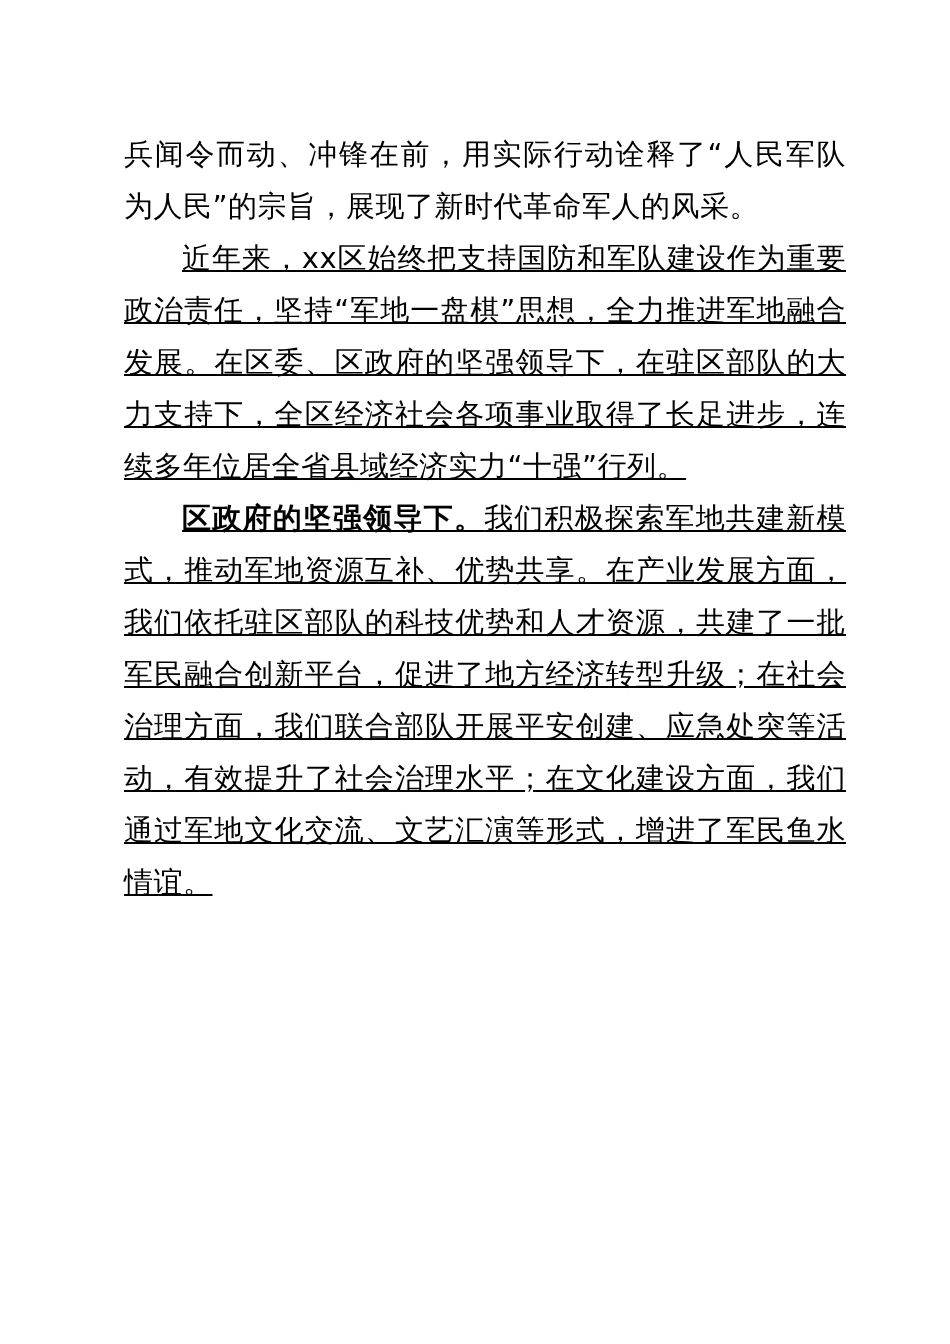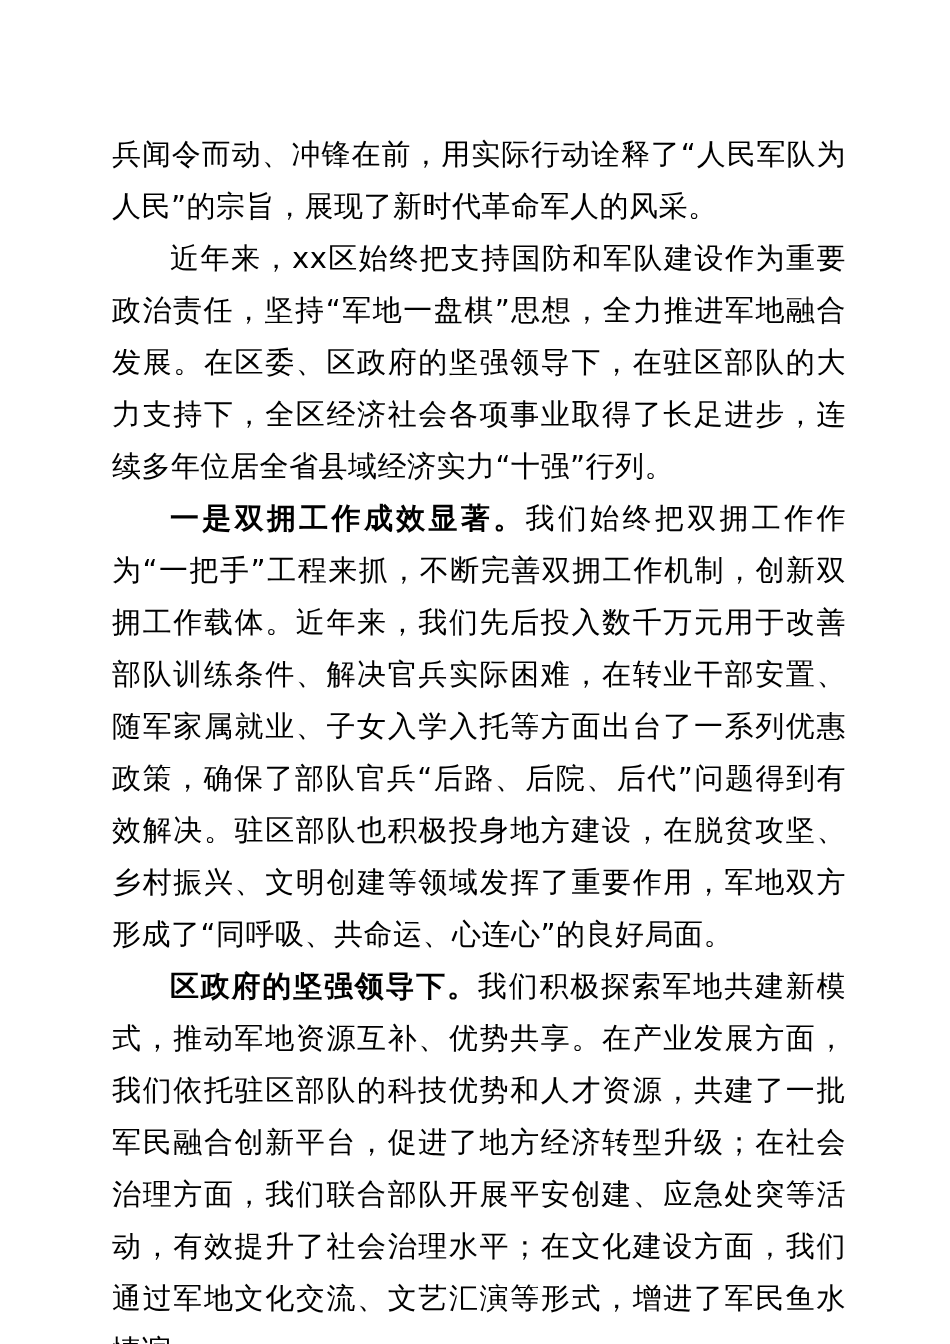--- a/index.html
+++ b/index.html
@@ -23,46 +23,44 @@
     position: relative;
   }
   .doc-body {
     font-size: 29px;
     line-height: 52px;
     letter-spacing: 0.5px;
     text-align: justify;
     text-justify: inter-ideograph;
   }
   .para {
-    margin: 0 0 0 0;
+    margin: 0 0 0 12px;
     text-indent: 0;
   }
   .para.indent {
     text-indent: 58px;
+    text-decoration: underline;
   }
   .lead {
     font-weight: bold;
   }
 </style>
 </head>
 <body>
 
 <div class="page">
   <div class="doc-body">
 
     <p class="para">
       <span>兵闻令而动、冲锋在前，用实际行动诠释了“人民军队为人民”的宗旨，展现了新时代革命军人的风采。</span>
     </p>
 
     <p class="para indent">
       <span>近年来，xx区始终把支持国防和军队建设作为重要政治责任，坚持“军地一盘棋”思想，全力推进军地融合发展。在区委、区政府的坚强领导下，在驻区部队的大力支持下，全区经济社会各项事业取得了长足进步，连续多年位居全省县域经济实力“十强”行列。</span>
     </p>
 
-    <p class="para indent">
-      <span class="lead">一是双拥工作成效显著。</span><span>我们始终把双拥工作作为“一把手”工程来抓，不断完善双拥工作机制，创新双拥工作载体。近年来，我们先后投入数千万元用于改善部队训练条件、解决官兵实际困难，在转业干部安置、随军家属就业、子女入学入托等方面出台了一系列优惠政策，确保了部队官兵“后路、后院、后代”问题得到有效解决。驻区部队也积极投身地方建设，在脱贫攻坚、乡村振兴、文明创建等领域发挥了重要作用，军地双方形成了“同呼吸、共命运、心连心”的良好局面。</span>
-    </p>
 
     <p class="para indent">
       <span class="lead">区政府的坚强领导下。</span><span>我们积极探索军地共建新模式，推动军地资源互补、优势共享。在产业发展方面，我们依托驻区部队的科技优势和人才资源，共建了一批军民融合创新平台，促进了地方经济转型升级；在社会治理方面，我们联合部队开展平安创建、应急处突等活动，有效提升了社会治理水平；在文化建设方面，我们通过军地文化交流、文艺汇演等形式，增进了军民鱼水情谊。</span>
     </p>
 
   </div>
 </div>
 
 </body></html>

